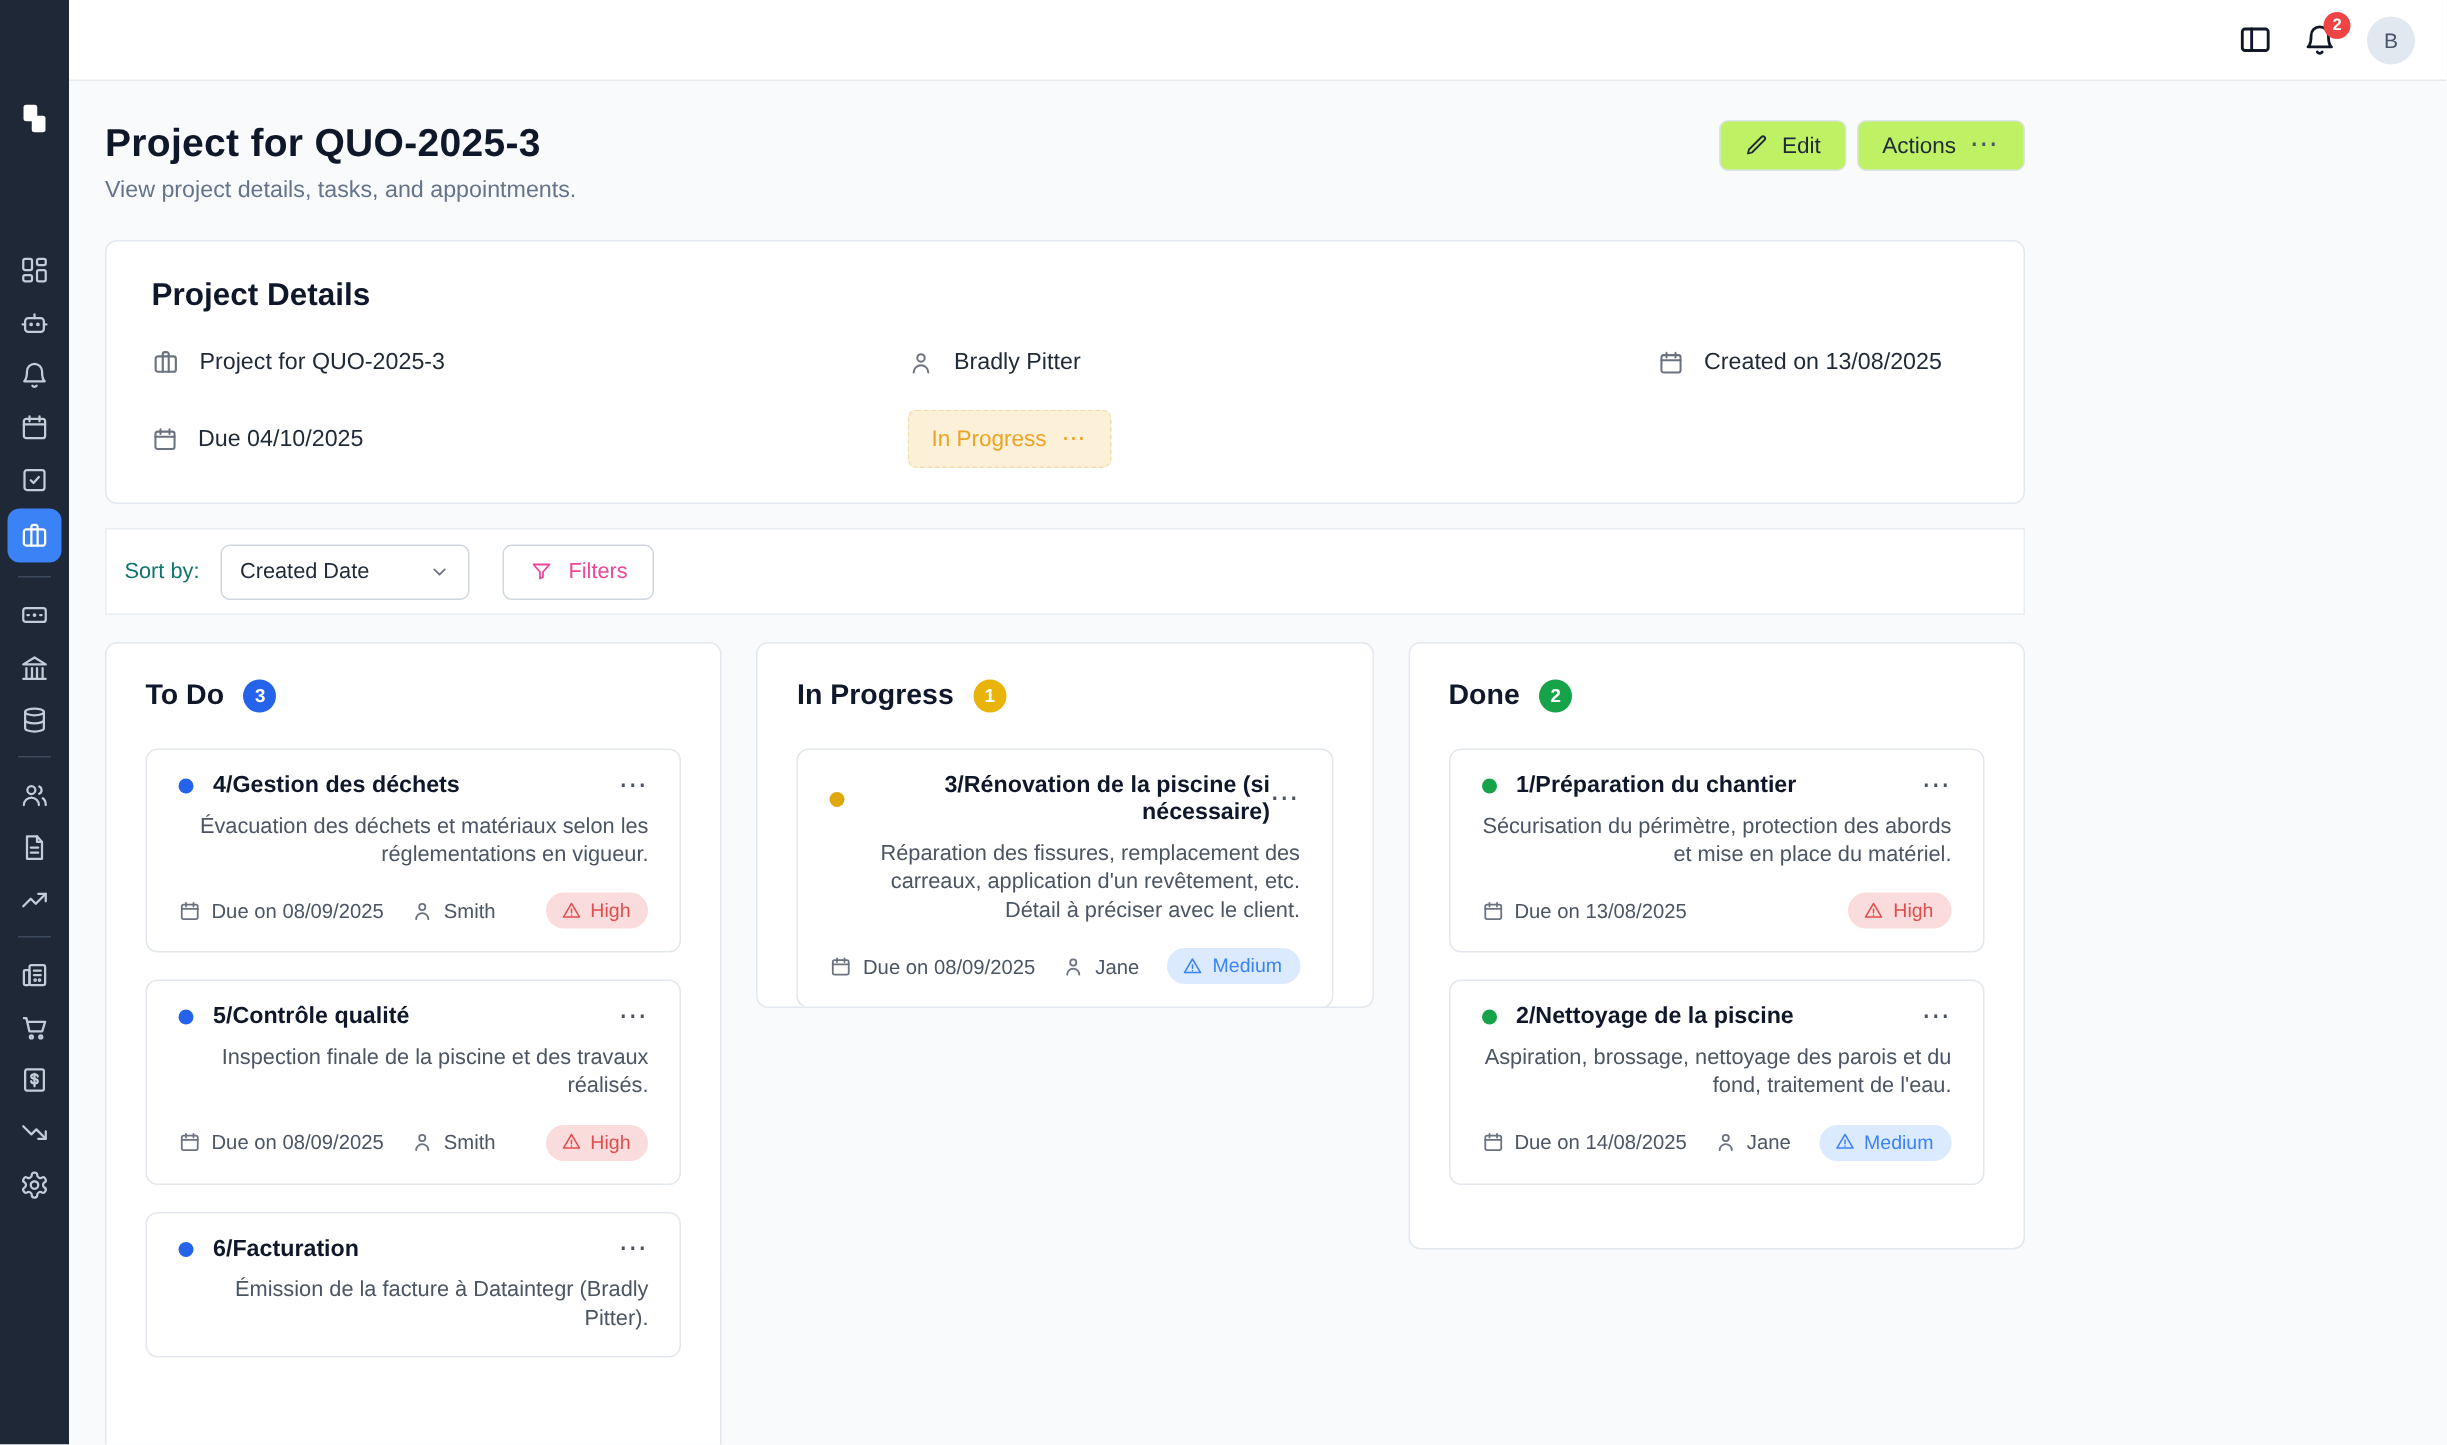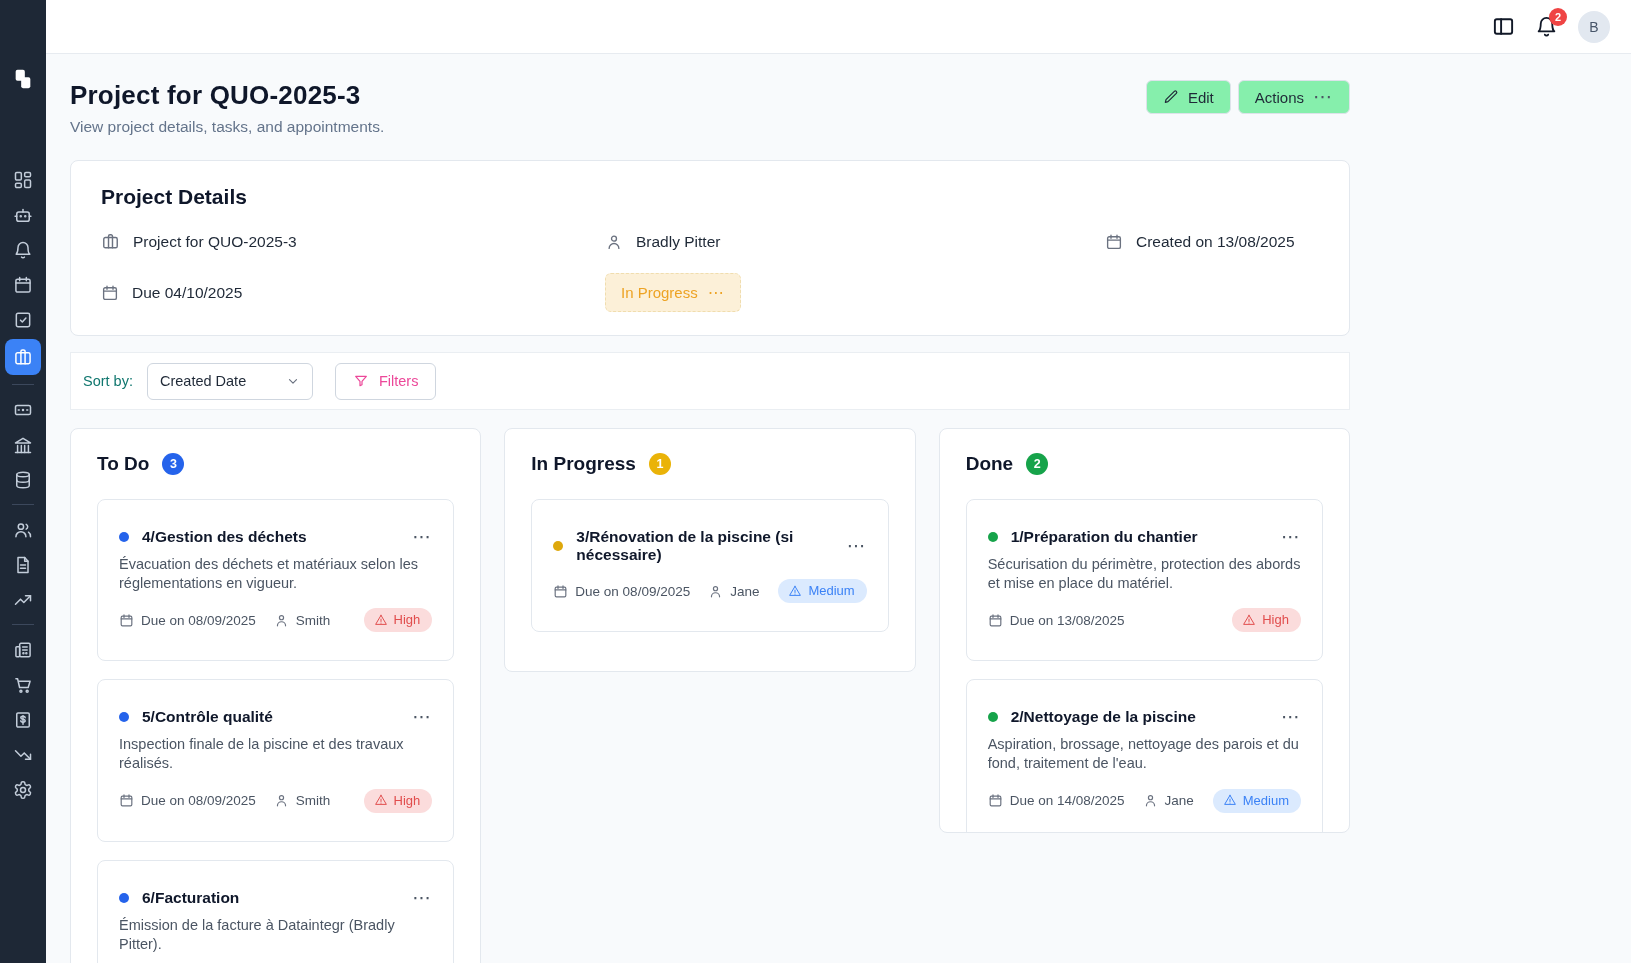--- a/index.html
+++ b/index.html
@@ -44,21 +44,21 @@
   }
 
   
   .main { position:absolute; left:46px; top:54px; width:1328px; height:909px; padding:0 24px; }
 
   .page-head { margin-top:26px; display:flex; align-items:flex-start; }
   .page-title { font-size:26px; font-weight:bold; color:#0f172a; letter-spacing:.2px; }
   .page-sub { margin-top:7px; font-size:15.5px; color:#64748b; }
   .head-actions { margin-left:auto; display:flex; gap:7px; }
   .btn {
-    height:34px; background:#86efac; border:1px solid #dde3ea; border-radius:6px;
+    height:34px; background:#bef264; border:1px solid #dde3ea; border-radius:6px;
     display:inline-flex; align-items:center; gap:9px; padding:16px 16px;
     font-size:15px; color:#1f2937; cursor:pointer;
   }
   .dots { color:#4b5563; font-size:19px; line-height:10px; letter-spacing:1px; }
 
   
   .card-panel {
     margin-top:24px; background:#fff; border:1px solid #e3e8ee; border-radius:8px;
     padding:24px 30px 28px 30px; height:176px;
   }
@@ -117,21 +117,21 @@
   .kcol-title { font-size:19px; font-weight:bold; color:#0f172a; }
   .count-badge {
     width:22px; height:22px; border-radius:50%; color:#fff; font-size:12.5px; font-weight:bold;
     display:flex; align-items:center; justify-content:center;
   }
   .count-blue { background:#2563eb; }
   .count-amber { background:#eab308; }
   .count-green { background:#16a34a; }
   .kcards { margin-top:24px; display:flex; flex-direction:column; gap:18px; }
 
-  .task-card { border:1px solid #e3e8ee; border-radius:8px; background:#fff; padding:28px 21px; cursor:pointer; }
+  .task-card { border:1px solid #e3e8ee; border-radius:8px; background:#fff; padding:15px 21px; cursor:pointer;text-align:right; }
   .tc-head { display:flex; align-items:center; }
   .tc-dot { width:10px; height:10px; border-radius:50%; flex:none; margin-right:13px; }
   .dot-blue { background:#2563eb; } .dot-amber { background:#dea80c; } .dot-green { background:#16a34a; }
   .tc-title { font-size:15.5px; font-weight:bold; color:#0f172a; }
   .tc-menu { margin-left:auto; cursor:pointer; }
   .tc-desc { margin-top:9px; font-size:14.5px; color:#4b5563; line-height:1.32; }
   .tc-foot { margin-top:15px; display:flex; align-items:center; gap:8px; color:#4b5563; font-size:13.5px; }
   .tc-meta { display:flex; align-items:center; gap:7px; }
   .tc-meta + .tc-meta { margin-left:10px; }
   .tc-meta .m-icon { color:#6b7280; }
@@ -528,20 +528,21 @@
         <span class="kcol-title">In Progress</span>
         <span class="count-badge count-amber">1</span>
       </div>
       <div class="kcards">
         <article class="task-card">
           <div class="tc-head">
             <span class="tc-dot dot-amber"></span>
             <span class="tc-title">3/Rénovation de la piscine (si nécessaire)</span>
             <span class="tc-menu dots">⋯</span>
           </div>
+          <p class="tc-desc">Réparation des fissures, remplacement des carreaux, application d'un revêtement, etc. Détail à préciser avec le client.</p>
           <div class="tc-foot">
             <span class="tc-meta">
                 <span class="m-icon">
                   <svg width="15" height="15" viewBox="0 0 24 24" fill="none" stroke="currentColor" stroke-width="1.9" stroke-linecap="round" stroke-linejoin="round">
                     <rect x="3.5" y="5" width="17" height="15.5" rx="2"></rect>
                     <path d="M8 3v4M16 3v4"></path>
                     <path d="M3.5 9.5h17"></path>
                   </svg>
                 </span>
                 <span>Due on 08/09/2025</span>

